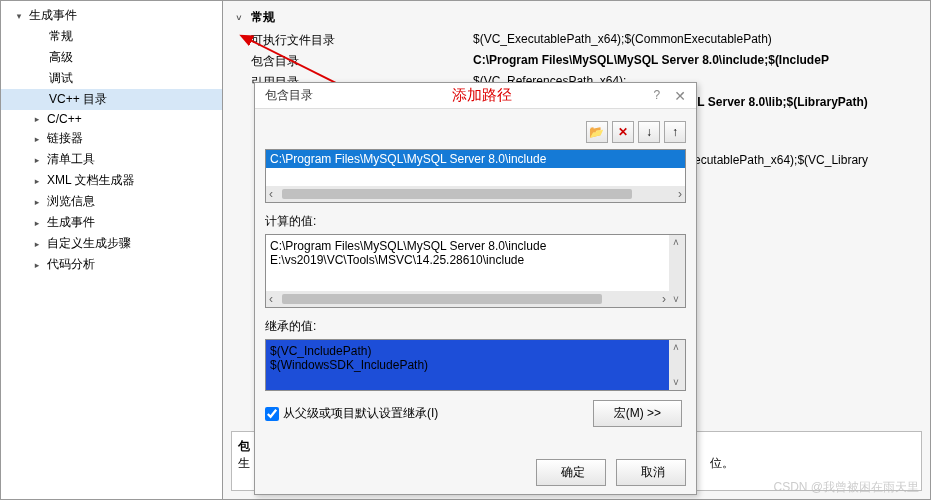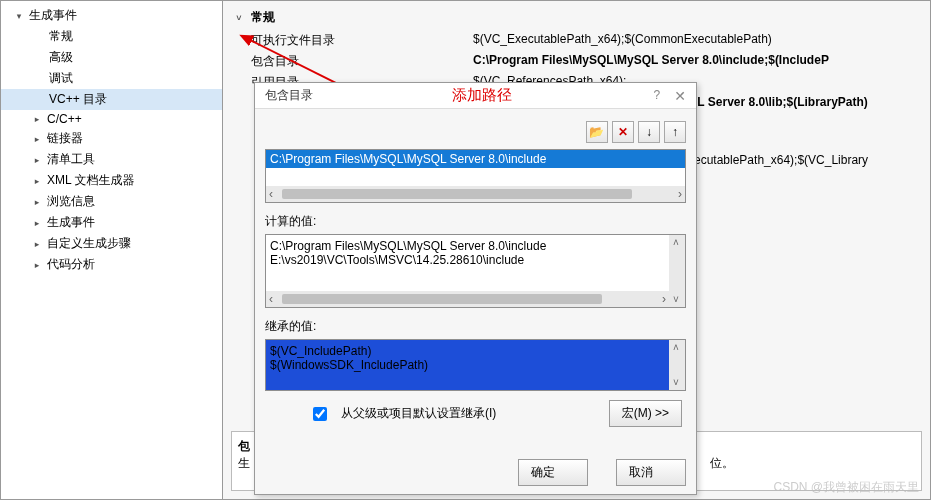--- a/index.html
+++ b/index.html
@@ -38,25 +38,25 @@
   .hscroll { position: absolute; left: 0; right: 0; bottom: 0; height: 16px; background: #e9e9e9; display: flex; align-items: center; }
   .hscroll .thumb { position: absolute; left: 16px; height: 10px; top: 3px; background: #c0c0c0; width: 350px; border-radius: 2px; }
   .hscroll::before { content: "‹"; position: absolute; left: 3px; color: #666; }
   .hscroll::after { content: "›"; position: absolute; right: 3px; color: #666; }
   .section-label { margin-top: 10px; margin-bottom: 4px; }
   .multiline { border: 1px solid #8e8e8e; background: #fff; height: 74px; padding: 4px; position: relative; overflow: hidden; }
   .vscroll { position: absolute; right: 0; top: 0; bottom: 0; width: 16px; background: #e9e9e9; }
   .vscroll::before { content: "˄"; position: absolute; top: 2px; left: 4px; font-size: 10px; color: #666; }
   .vscroll::after { content: "˅"; position: absolute; bottom: 2px; left: 4px; font-size: 10px; color: #666; }
   .inherit-box { border: 1px solid #8e8e8e; background: #1d4ed8; height: 52px; padding: 4px; position: relative; }
-  .check-row { display: flex; align-items: center; margin-top: 14px; gap: 14px; margin-left: 48px; }
+  .check-row { display: flex; align-items: center; margin-top: 14px; gap: 4px; }
   .check-row input { width: 14px; height: 14px; }
   .dlg-buttons-right { position: absolute; right: 14px; }
-  .btn { border: 1px solid #9a9a9a; background: linear-gradient(#fff,#e6e6e6); padding: 4px 12px; min-width: 70px; text-align: left; cursor: pointer; }
-  .bottom-buttons { display: flex; justify-content: flex-end; gap: 28px; position: absolute; right: 10px; bottom: 8px; }
+  .btn { border: 1px solid #9a9a9a; background: linear-gradient(#fff,#e6e6e6); padding: 4px 20px; min-width: 70px; text-align: right; cursor: pointer; }
+  .bottom-buttons { display: flex; justify-content: flex-end; gap: 10px; position: absolute; right: 10px; bottom: 8px; }
   
   .arrow { position: absolute; left: 100px; top: 30px; width: 340px; height: 130px; pointer-events: none; }
   .anno-text { position: absolute; left: 452px; top: 86px; color: #d00; font-size: 15px; pointer-events: none; z-index: 50; }
   .watermark { position: absolute; right: 12px; bottom: 4px; color: #bbb; font-size: 12px; z-index: 60; opacity: .75; }
 </style>
 </head>
 <body>
 
 <div class="main-panel">
   <div class="tree">

